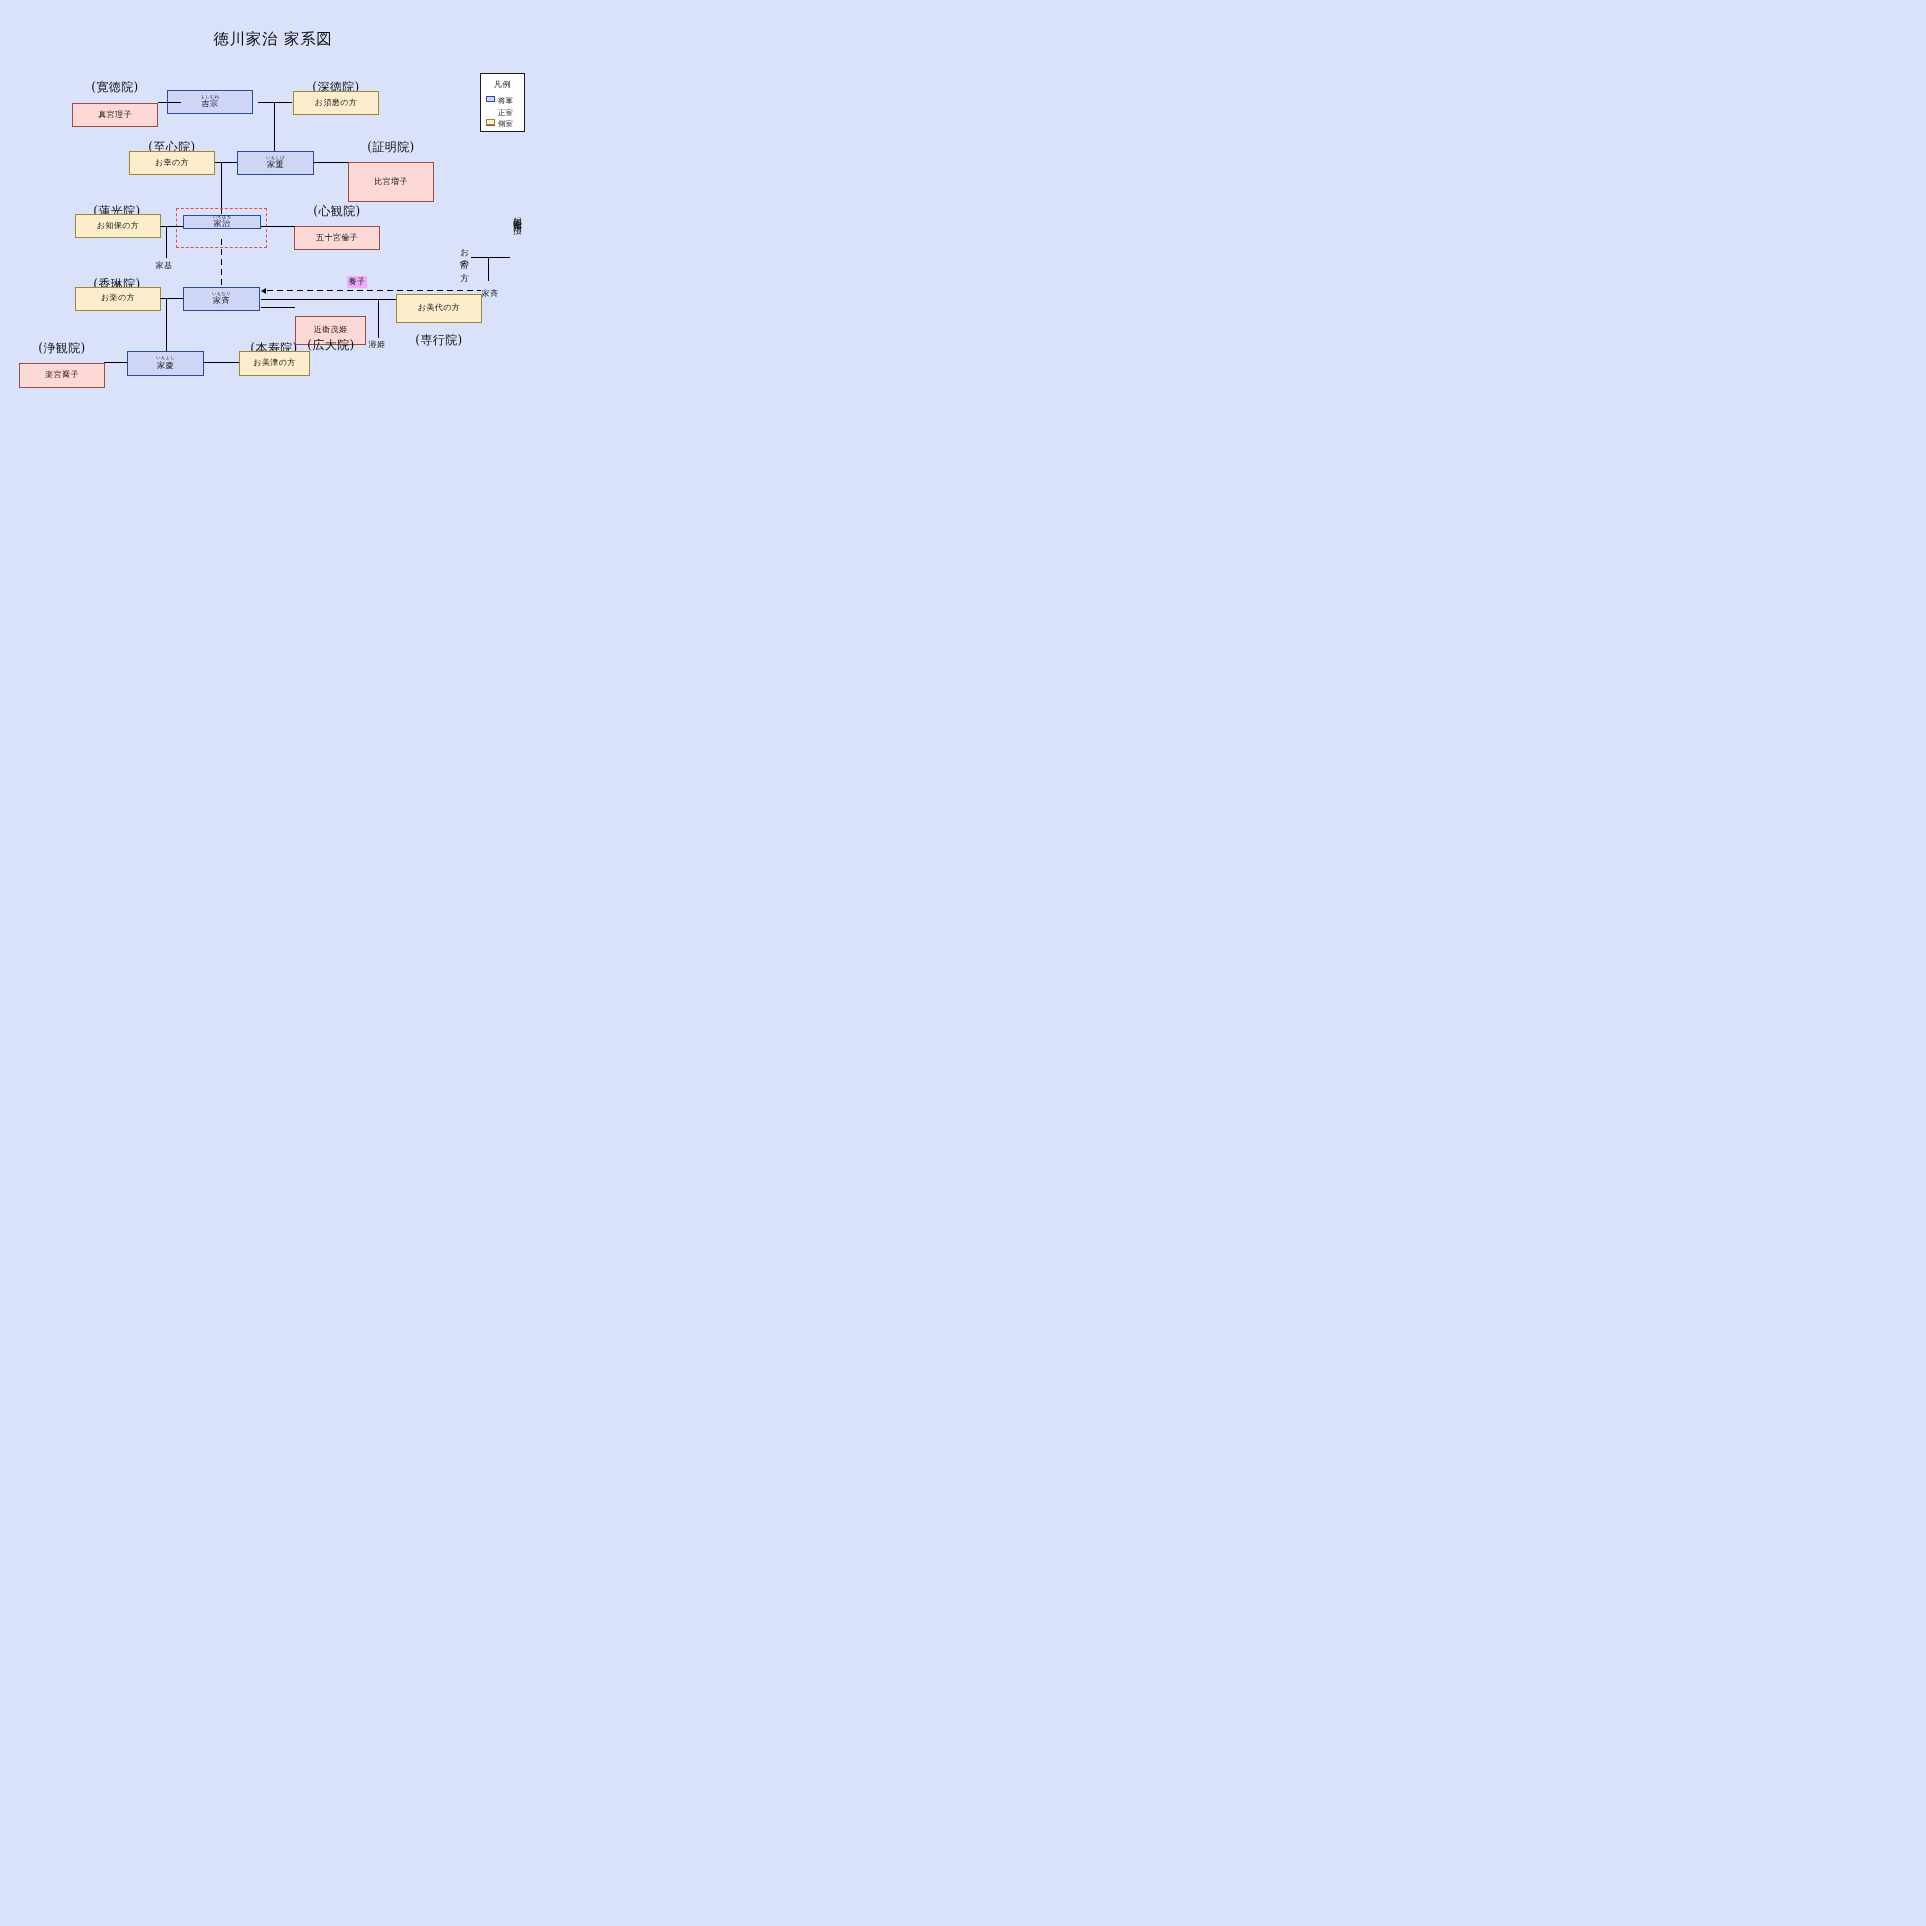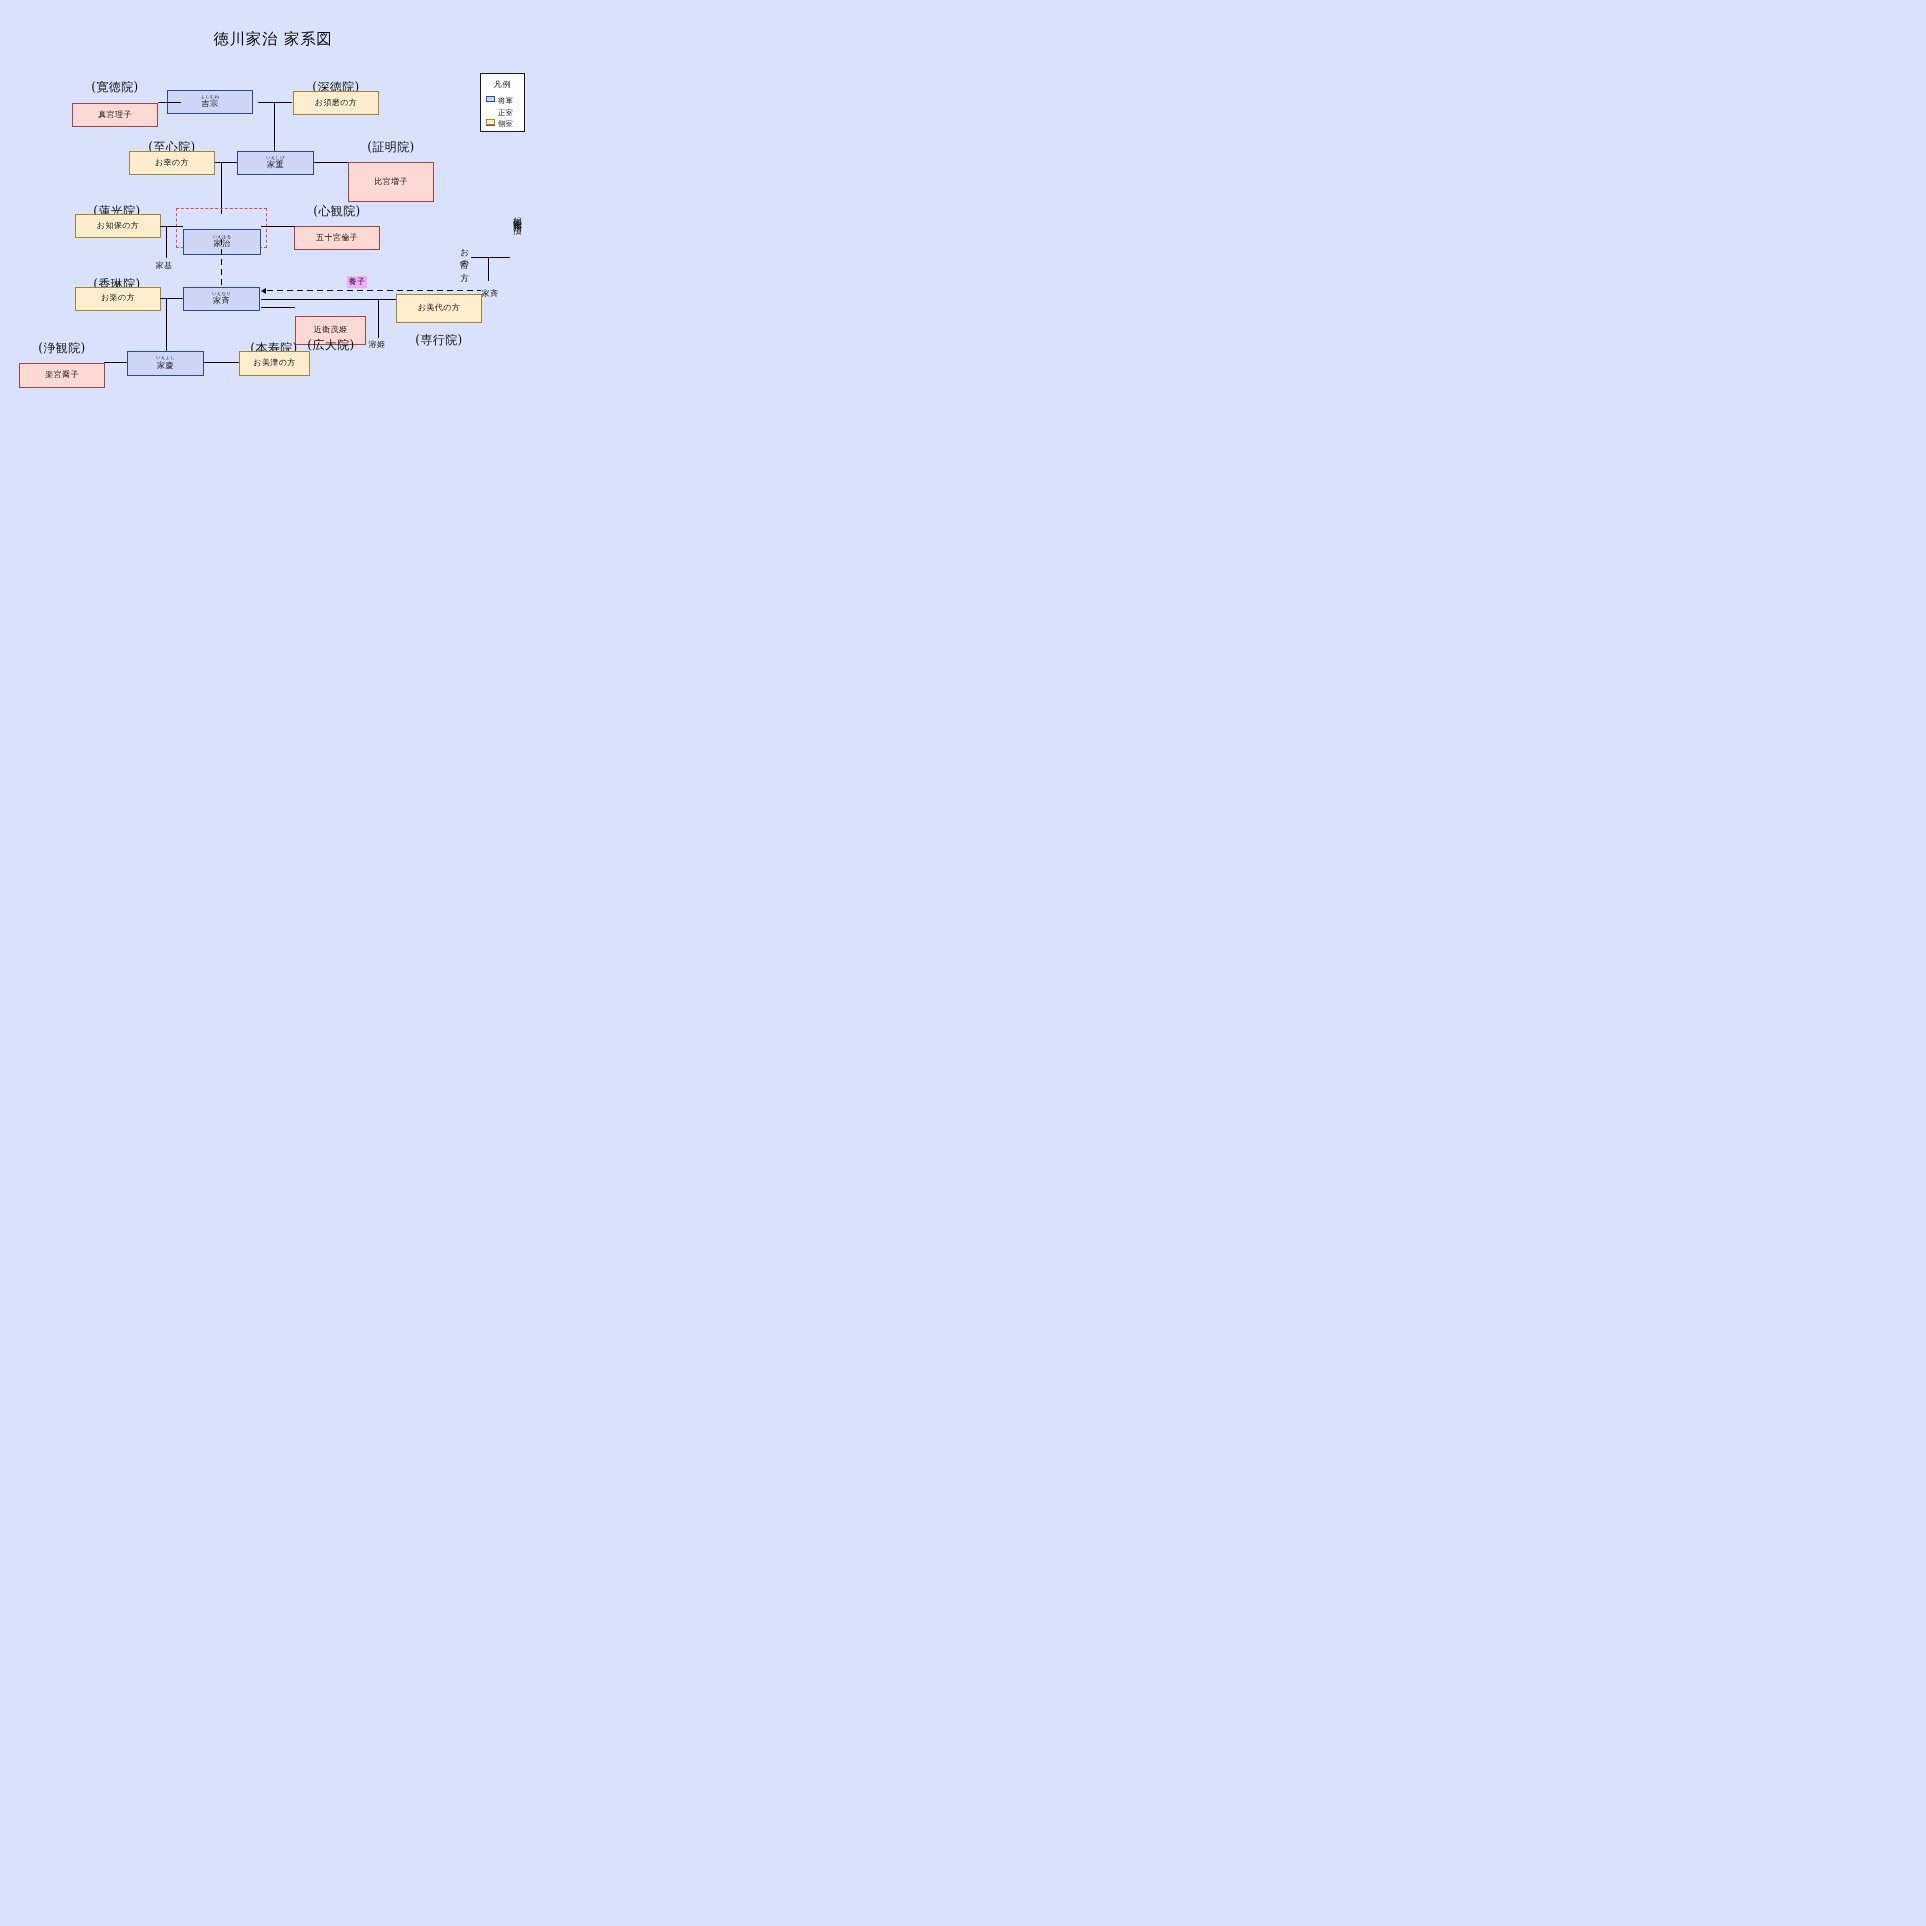--- a/index.html
+++ b/index.html
@@ -114,21 +114,21 @@
   <div class="hline" style="left:215px;top:162px;width:22px"></div>
   <div class="vline" style="left:221px;top:162px;height:52px"></div>
   <div class="hline" style="left:314px;top:162px;width:34px"></div>
 
   <div class="kaimyo" style="left:117px;top:203px">(蓮光院)</div>
   <div class="pbox concubine" style="left:75px;top:214px;width:86px;height:24px">
     <span class="pname">お知保の方</span>
   </div>
 
   <div class="highlight-box" style="left:176px;top:208px;width:91px;height:40px"></div>
-  <div class="pbox shogun" style="left:183px;top:229px;width:78px;height:26px">
+  <div class="pbox shogun" style="left:183px;top:215px;width:78px;height:14px">
     <span class="furigana">いえはる</span>
     <span class="pname">家治</span>
   </div>
 
   <div class="kaimyo" style="left:337px;top:203px">(心観院)</div>
   <div class="pbox wife" style="left:294px;top:214px;width:86px;height:24px">
     <span class="pname">五十宮倫子</span>
   </div>
 
   <div class="hline" style="left:160px;top:226px;width:23px"></div>

